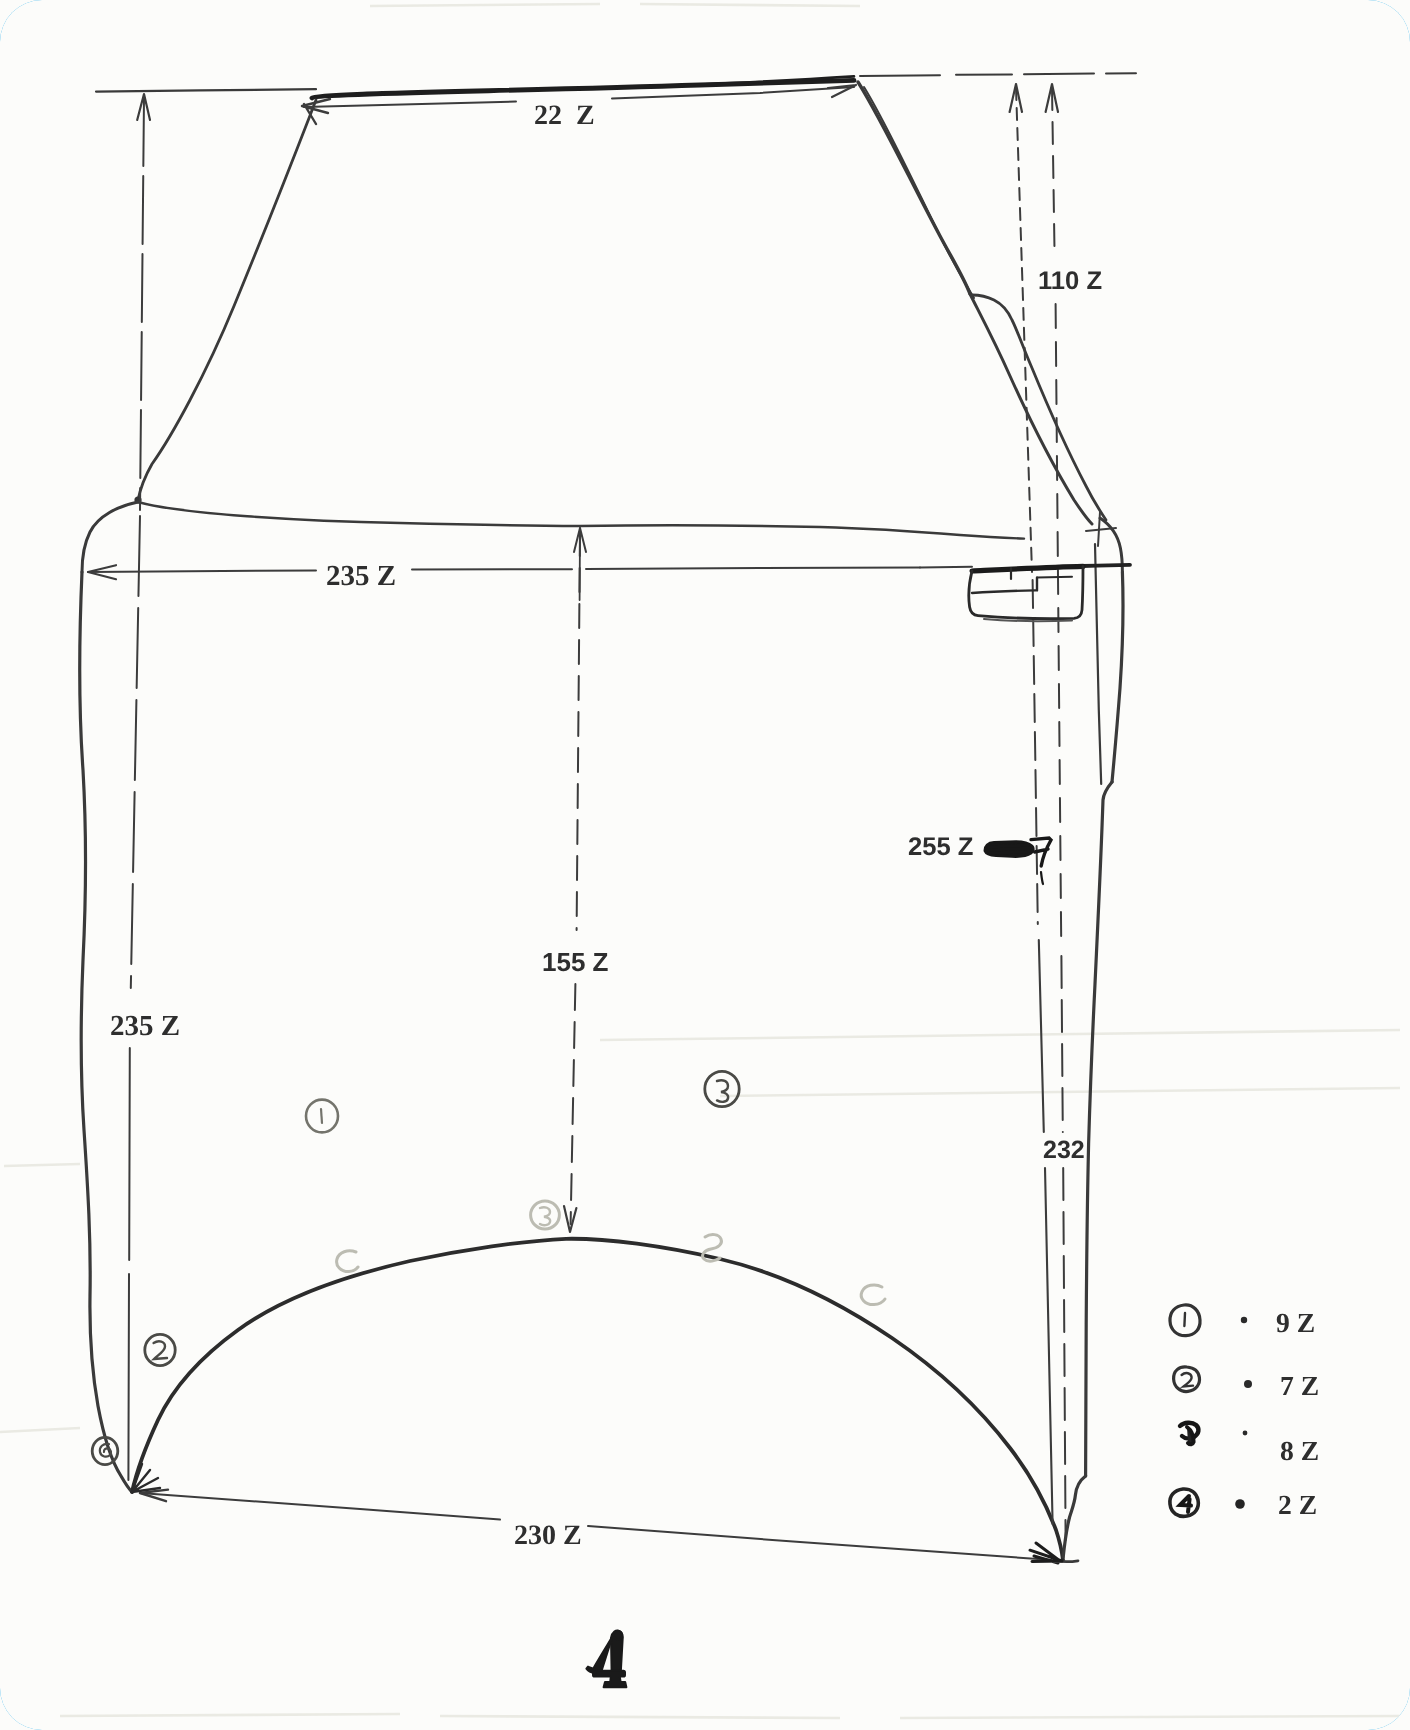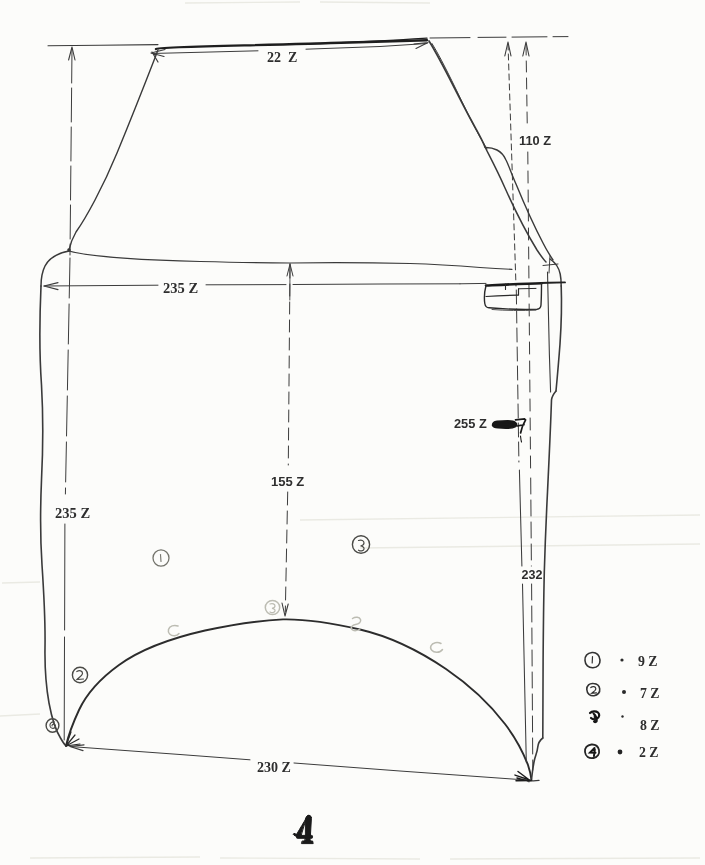--- a/index.html
+++ b/index.html
@@ -1,16 +1,16 @@
 <!DOCTYPE html>
 <html><head>
 <meta charset="utf-8">
 <style>
   html,body{margin:0;padding:0;background:#fcfcfa;}
-  .wrap{width:705px;height:865px;position:relative;overflow:hidden;background:#0ea5e9;}
+  .wrap{width:705px;height:865px;position:relative;overflow:hidden;background:#0ea5e9;border-radius:21px;}
   svg{position:absolute;left:0;top:0;}
 </style>
 </head>
 <body>
 <div class="wrap">
 <svg width="705" height="865" viewBox="0 0 705 865">
   <rect x="0" y="0" width="705" height="865" fill="#fcfcfa"></rect>
 
   <g stroke="#eaeae3" stroke-width="1.3" fill="none">
     <path d="M185,3 L300,2 M320,2 L430,3"></path>

